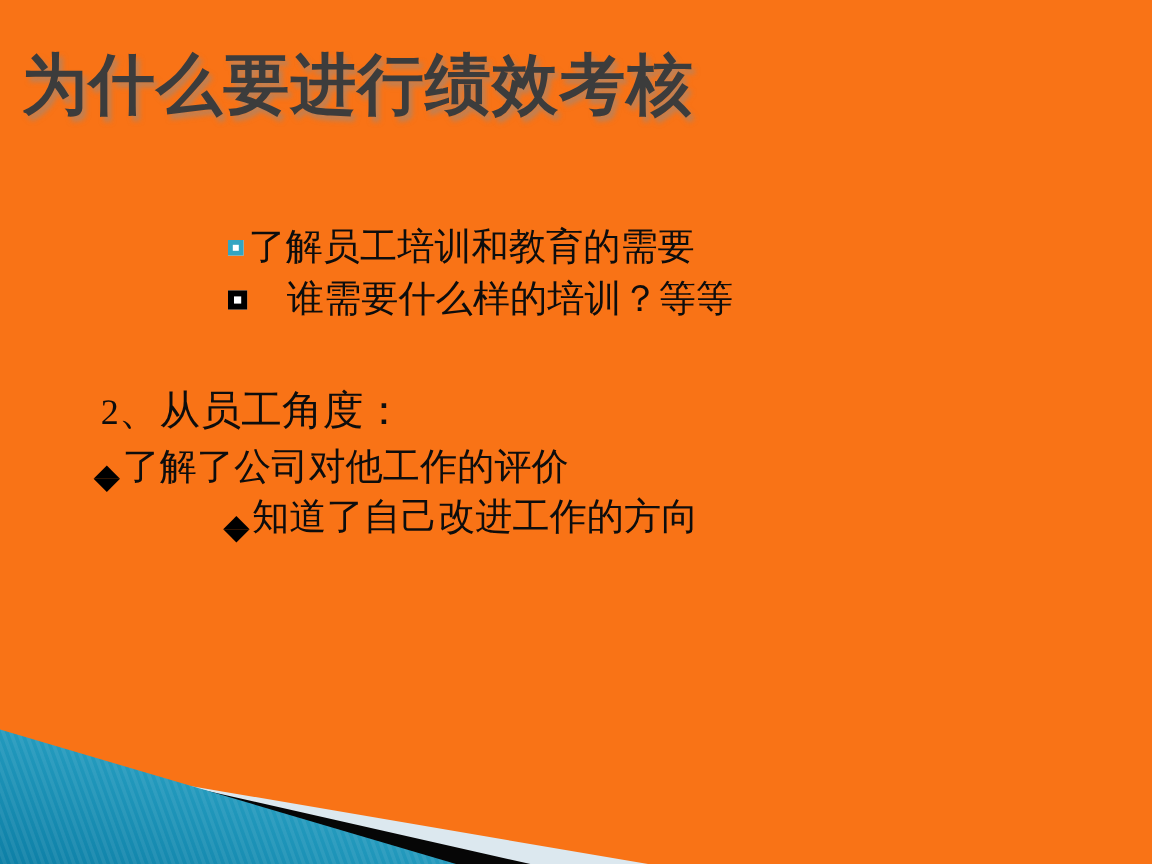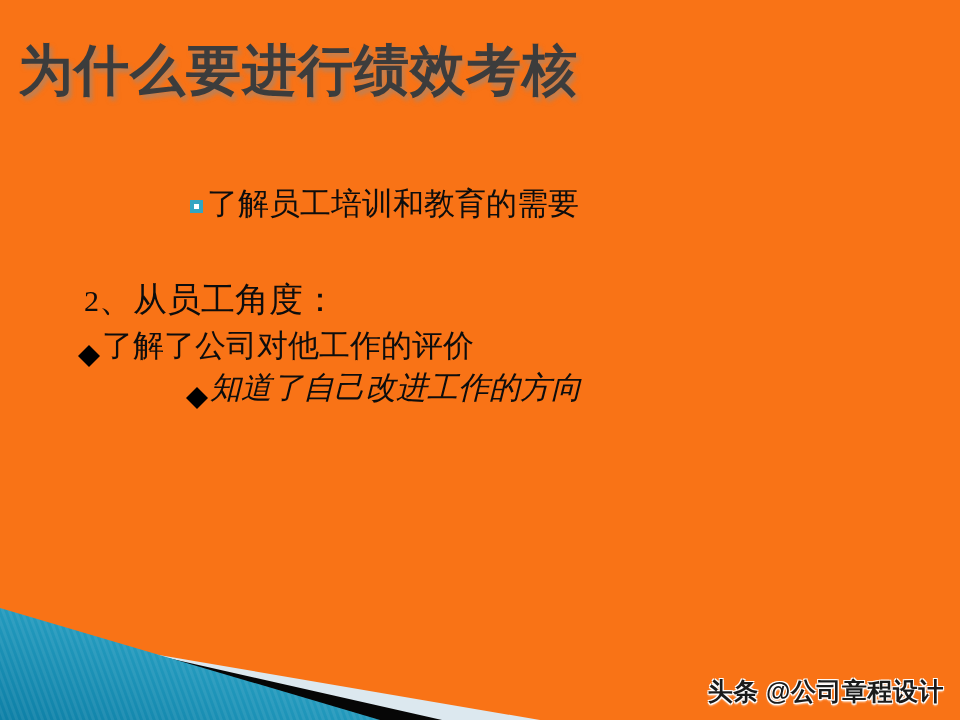--- a/index.html
+++ b/index.html
@@ -90,41 +90,41 @@
     content: "";
     position: absolute;
     left: -11px;
     top: 11px;
     width: 0;
     height: 0;
     border: 11px solid transparent;
     border-top-color: #000000;
   }
 
-  .row-1 { padding-left: 190px; font-family: Liberation Mono, monospace; }
+  .row-1 { padding-left: 190px; }
   .row-1 .bullet-text { margin-left: 4px; }
 
   .row-2 { padding-left: 190px; margin-top: 3px; }
   .row-2 .bullet-text { margin-left: 33px; }
 
   #section-heading {
     margin-top: 50px;
     padding-left: 84px;
     font-size: 34px;
     line-height: 46px;
     color: #0d0d0d;
     white-space: nowrap;
   }
   #section-heading .num {
     font-family: "Liberation Serif", "DejaVu Serif", serif;
     font-size: 30px;
   }
 
   .row-3 { padding-left: 78px; margin-top: 2px; }
-  .row-4 { padding-left: 186px; margin-top: 2px; font-style: italic; }
+  .row-4 { padding-left: 186px; margin-top: 2px; }
   .row-3 .bullet-text,
   .row-4 .bullet-text { margin-left: 2px; }
 
   
   #bottom-deco {
     position: absolute;
     left: 0;
     bottom: 0;
     width: 960px;
     height: 130px;
@@ -156,20 +156,24 @@
 
   <div id="slide-title">为什么要进行绩效考核</div>
 
   <div id="body-content">
 
     <div class="bullet-line row-1">
       <span class="sq sq-teal"></span>
       <span class="bullet-text">了解员工培训和教育的需要</span>
     </div>
 
+    <div class="bullet-line row-2">
+      <span class="sq sq-black"></span>
+      <span class="bullet-text">谁需要什么样的培训？等等</span>
+    </div>
 
     <div id="section-heading">
       <span class="num">2</span><span>、</span><span>从员工角度：</span>
     </div>
 
     <div class="bullet-line row-3">
       <span class="diamond"></span>
       <span class="bullet-text">了解了公司对他工作的评价</span>
     </div>
 
@@ -194,15 +198,14 @@
     </defs>
 
     <polygon points="0,38 540,130 0,130" fill="#dce8ef"></polygon>
 
     <polygon points="0,30 442,130 352,130 0,45" fill="#060606"></polygon>
 
     <polygon points="0,18 380,130 0,130" fill="url(#tealGrad)"></polygon>
     <polygon points="0,18 380,130 0,130" fill="url(#weave)"></polygon>
   </svg>
 
-  <div id="watermark">头条 @公司章程设计</div>
 
 </div>
 
 </body></html>

